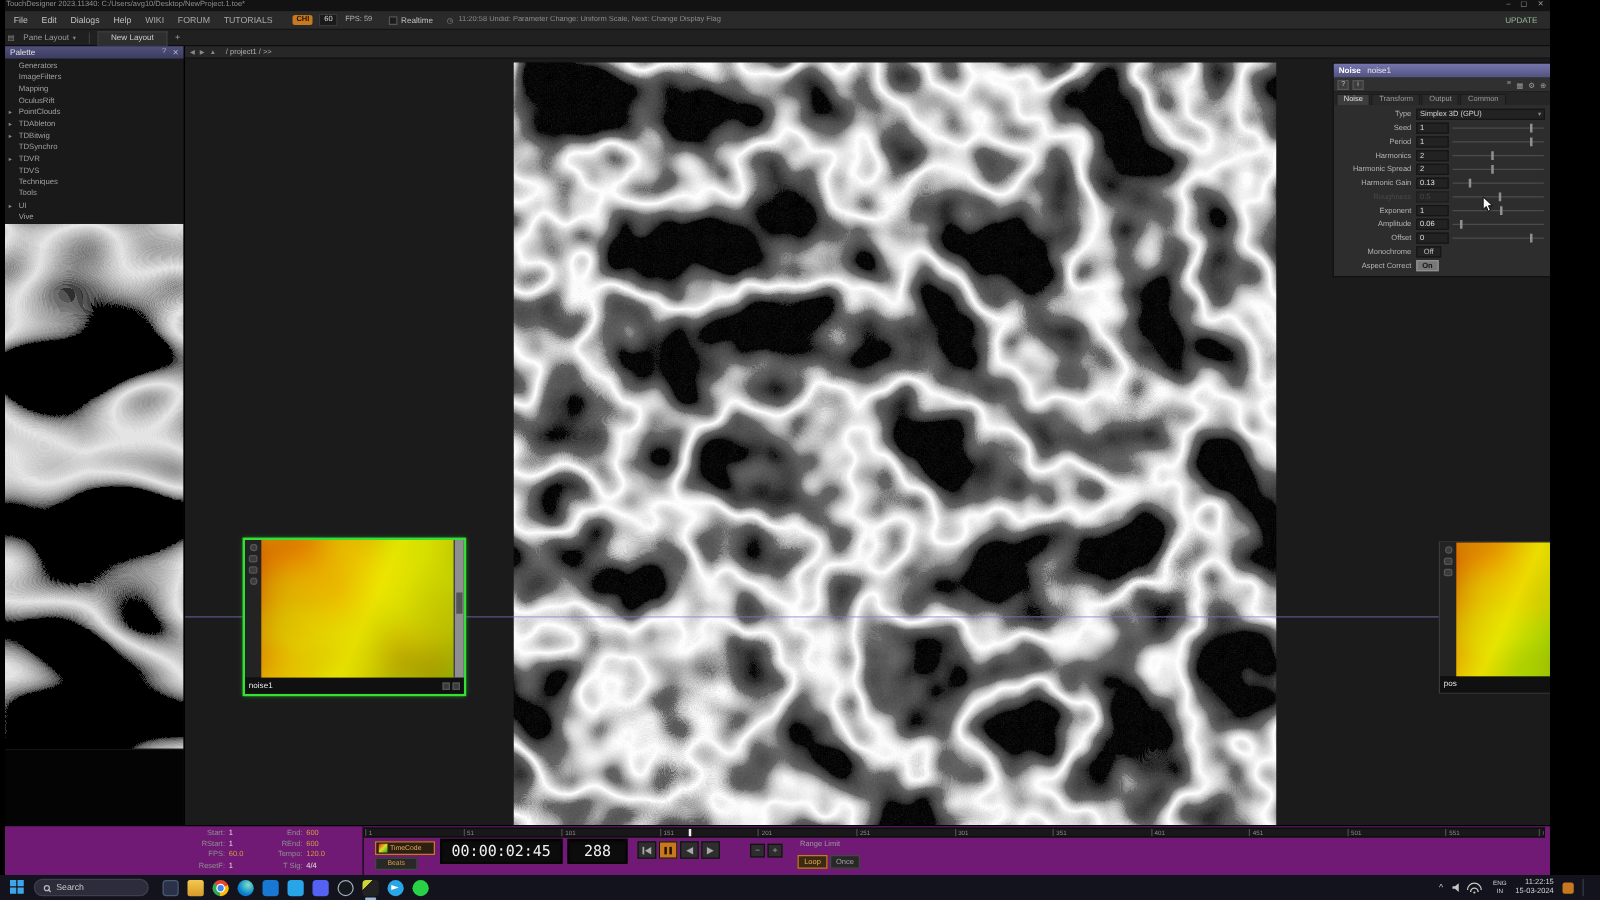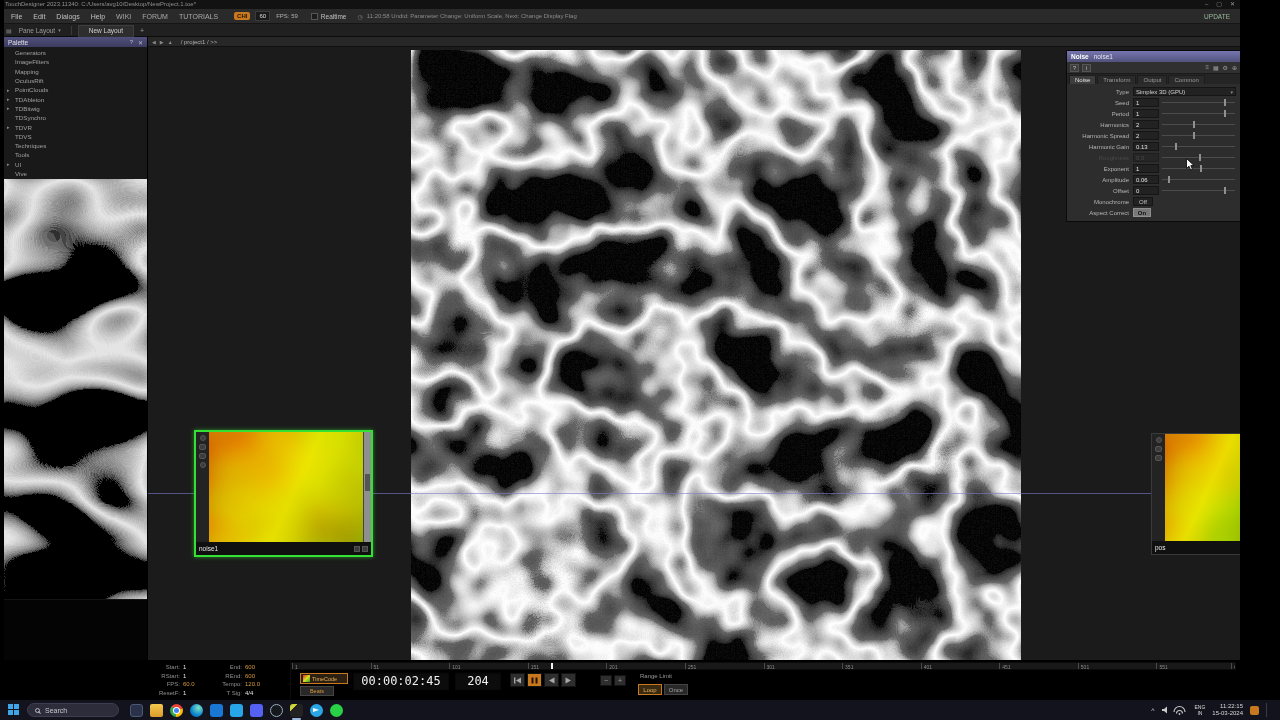--- a/index.html
+++ b/index.html
@@ -85,21 +85,21 @@
 .dropdown .caret{margin-left:auto}
 .valbox{width:26px;height:9px;background:#222;border:1px solid #151515;color:#e0e0e0;display:flex;align-items:center;padding-left:2px}
 .slider{flex:1;height:9px;position:relative;margin:0 3px}
 .slider::before{content:"";position:absolute;left:0;right:0;top:4px;height:1px;background:#4c4c4c}
 .handle{position:absolute;top:1px;width:2px;height:7px;background:#909090}
 .toggle-off{width:20px;height:9px;background:#222;border:1px solid #151515;color:#c0c0c0;display:flex;align-items:center;justify-content:center}
 .toggle-on{width:18px;height:9px;background:#787878;border:1px solid #909090;color:#101010;display:flex;align-items:center;justify-content:center;font-weight:bold}
 .cursor{position:absolute;left:1038px;top:120px;z-index:50}
 
 
-.timeline{position:absolute;left:0;top:660px;width:1240px;height:56px;background:#000000;border-top:1px solid #000}
+.timeline{position:absolute;left:0;top:660px;width:1240px;height:56px;background:#701a75;border-top:1px solid #000}
 .tl-fields{position:absolute;left:152px;top:2px;display:grid;grid-template-columns:62px 86px;grid-auto-rows:8.5px;font-size:6px}
 .tl-field{display:flex;gap:3px;align-items:center}
 .tl-field .lbl{color:#8f8f8f;width:28px;text-align:right;white-space:nowrap}
 .tl-field .val{color:#e0e0e0}
 .tl-field .val.hl{color:#d79a3d}
 .tl-divider{position:absolute;left:290px;top:0;width:1px;height:40px;background:#0c0c0c}
 .ruler{position:absolute;left:291px;top:1px;width:945px;height:8px;background:#181818;border:1px solid #0c0c0c;overflow:hidden}
 .tick{position:absolute;top:0;height:8px;border-left:1px solid #4a4a4a;padding-left:2px;font-size:5px;color:#8a8a8a;line-height:8px}
 .playhead{position:absolute;top:0;width:2px;height:8px;background:#f0f0f0}
 .tc-btn{position:absolute;left:300px;top:12px;width:48px;height:11px;border:1px solid #c8781e;background:#2c2012;display:flex;align-items:center;gap:2px;padding:0 2px}
@@ -521,21 +521,21 @@
         <span class="tick" style="left:91.667%">551</span>
         <span class="tick" style="left:99.6%">601</span>
         <span class="playhead" style="left:27.5%"></span>
       </div>
       <div class="tc-btn">
         <span class="tc-swatch"></span>
         <span class="tc-label">TimeCode</span>
       </div>
       <div class="beats-btn">Beats</div>
       <div class="time-display">00:00:02:45</div>
-      <div class="frame-display">204</div>
+      <div class="frame-display">288</div>
       <div class="transport">
         <span class="t-btn">
             <svg width="9" height="9" viewBox="0 0 9 9">
               <rect x="1" y="1.5" width="1.4" height="6" fill="#a8a8a8"></rect>
               <path d="M8 1.5 8 7.5 3 4.5Z" fill="#a8a8a8"></path>
             </svg>
           </span>
         <span class="t-btn active">
             <svg width="9" height="9" viewBox="0 0 9 9">
               <rect x="1.5" y="1.5" width="2" height="6" fill="#241200"></rect>

